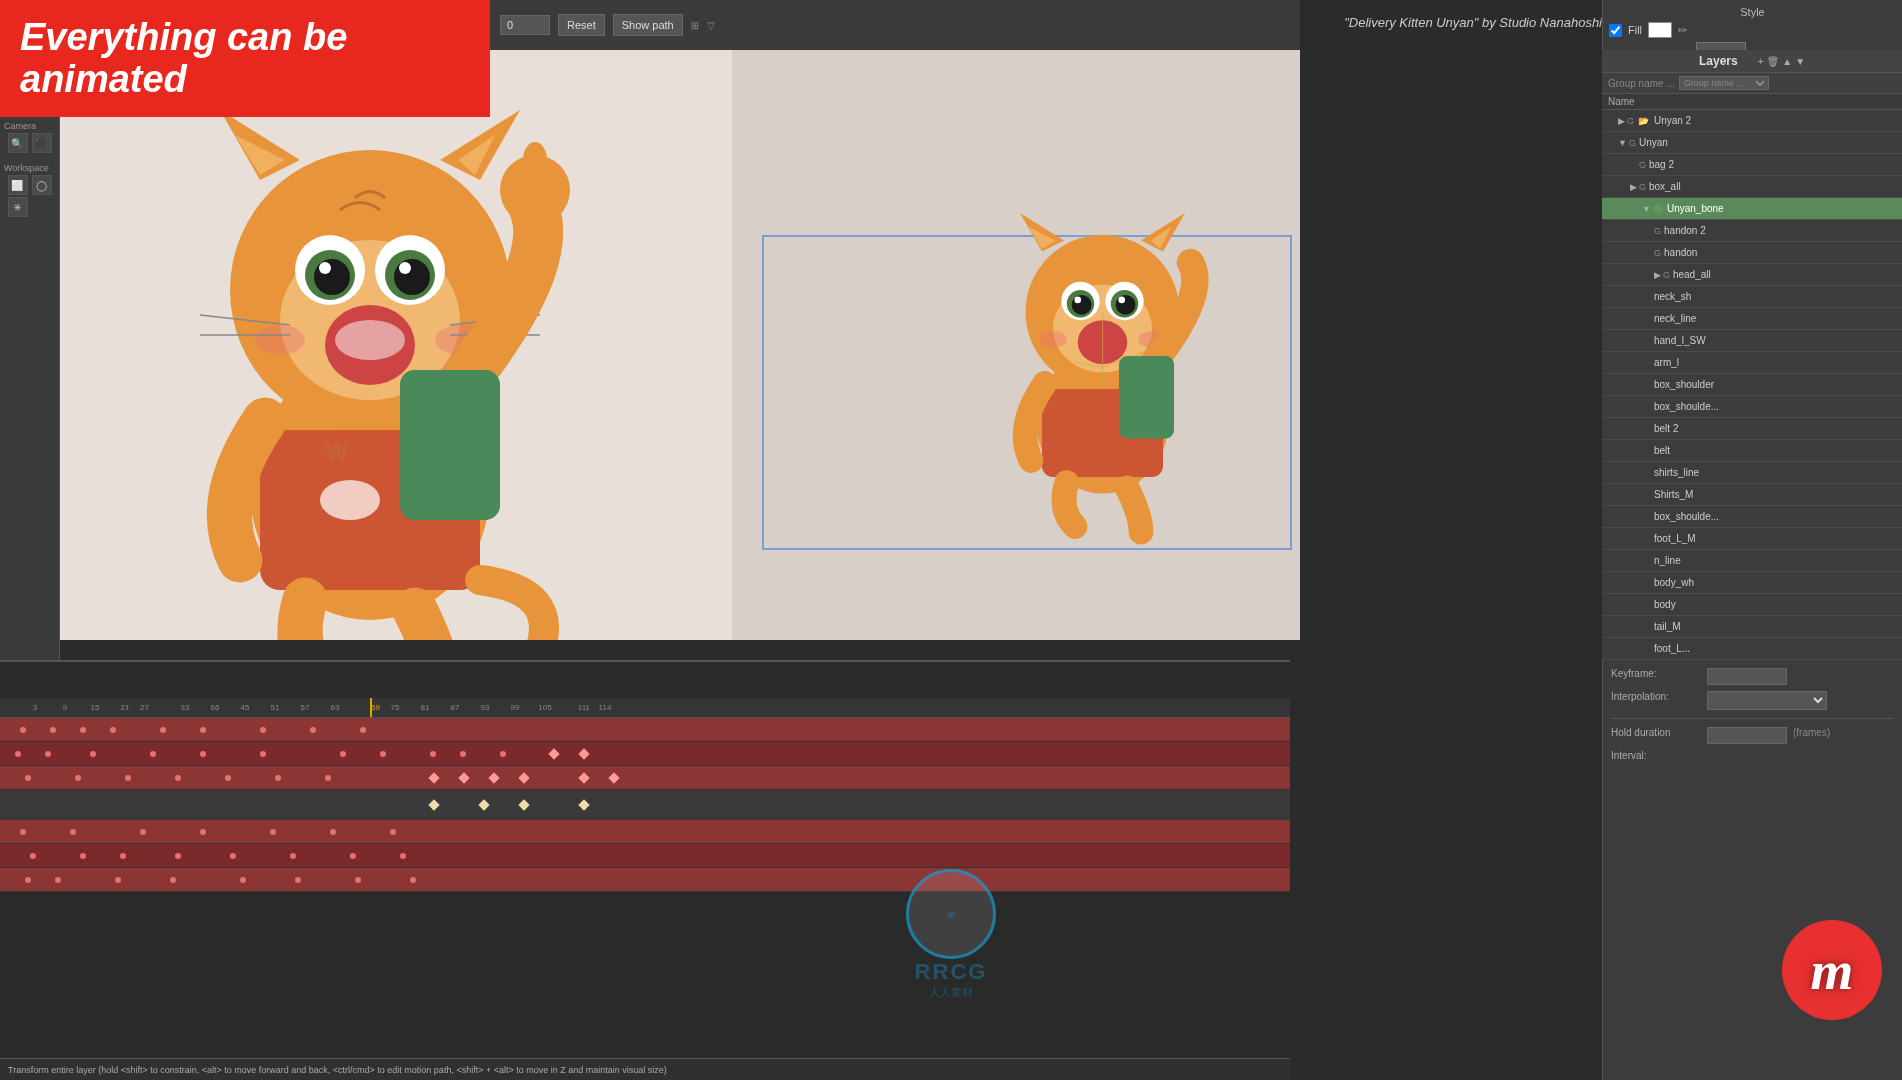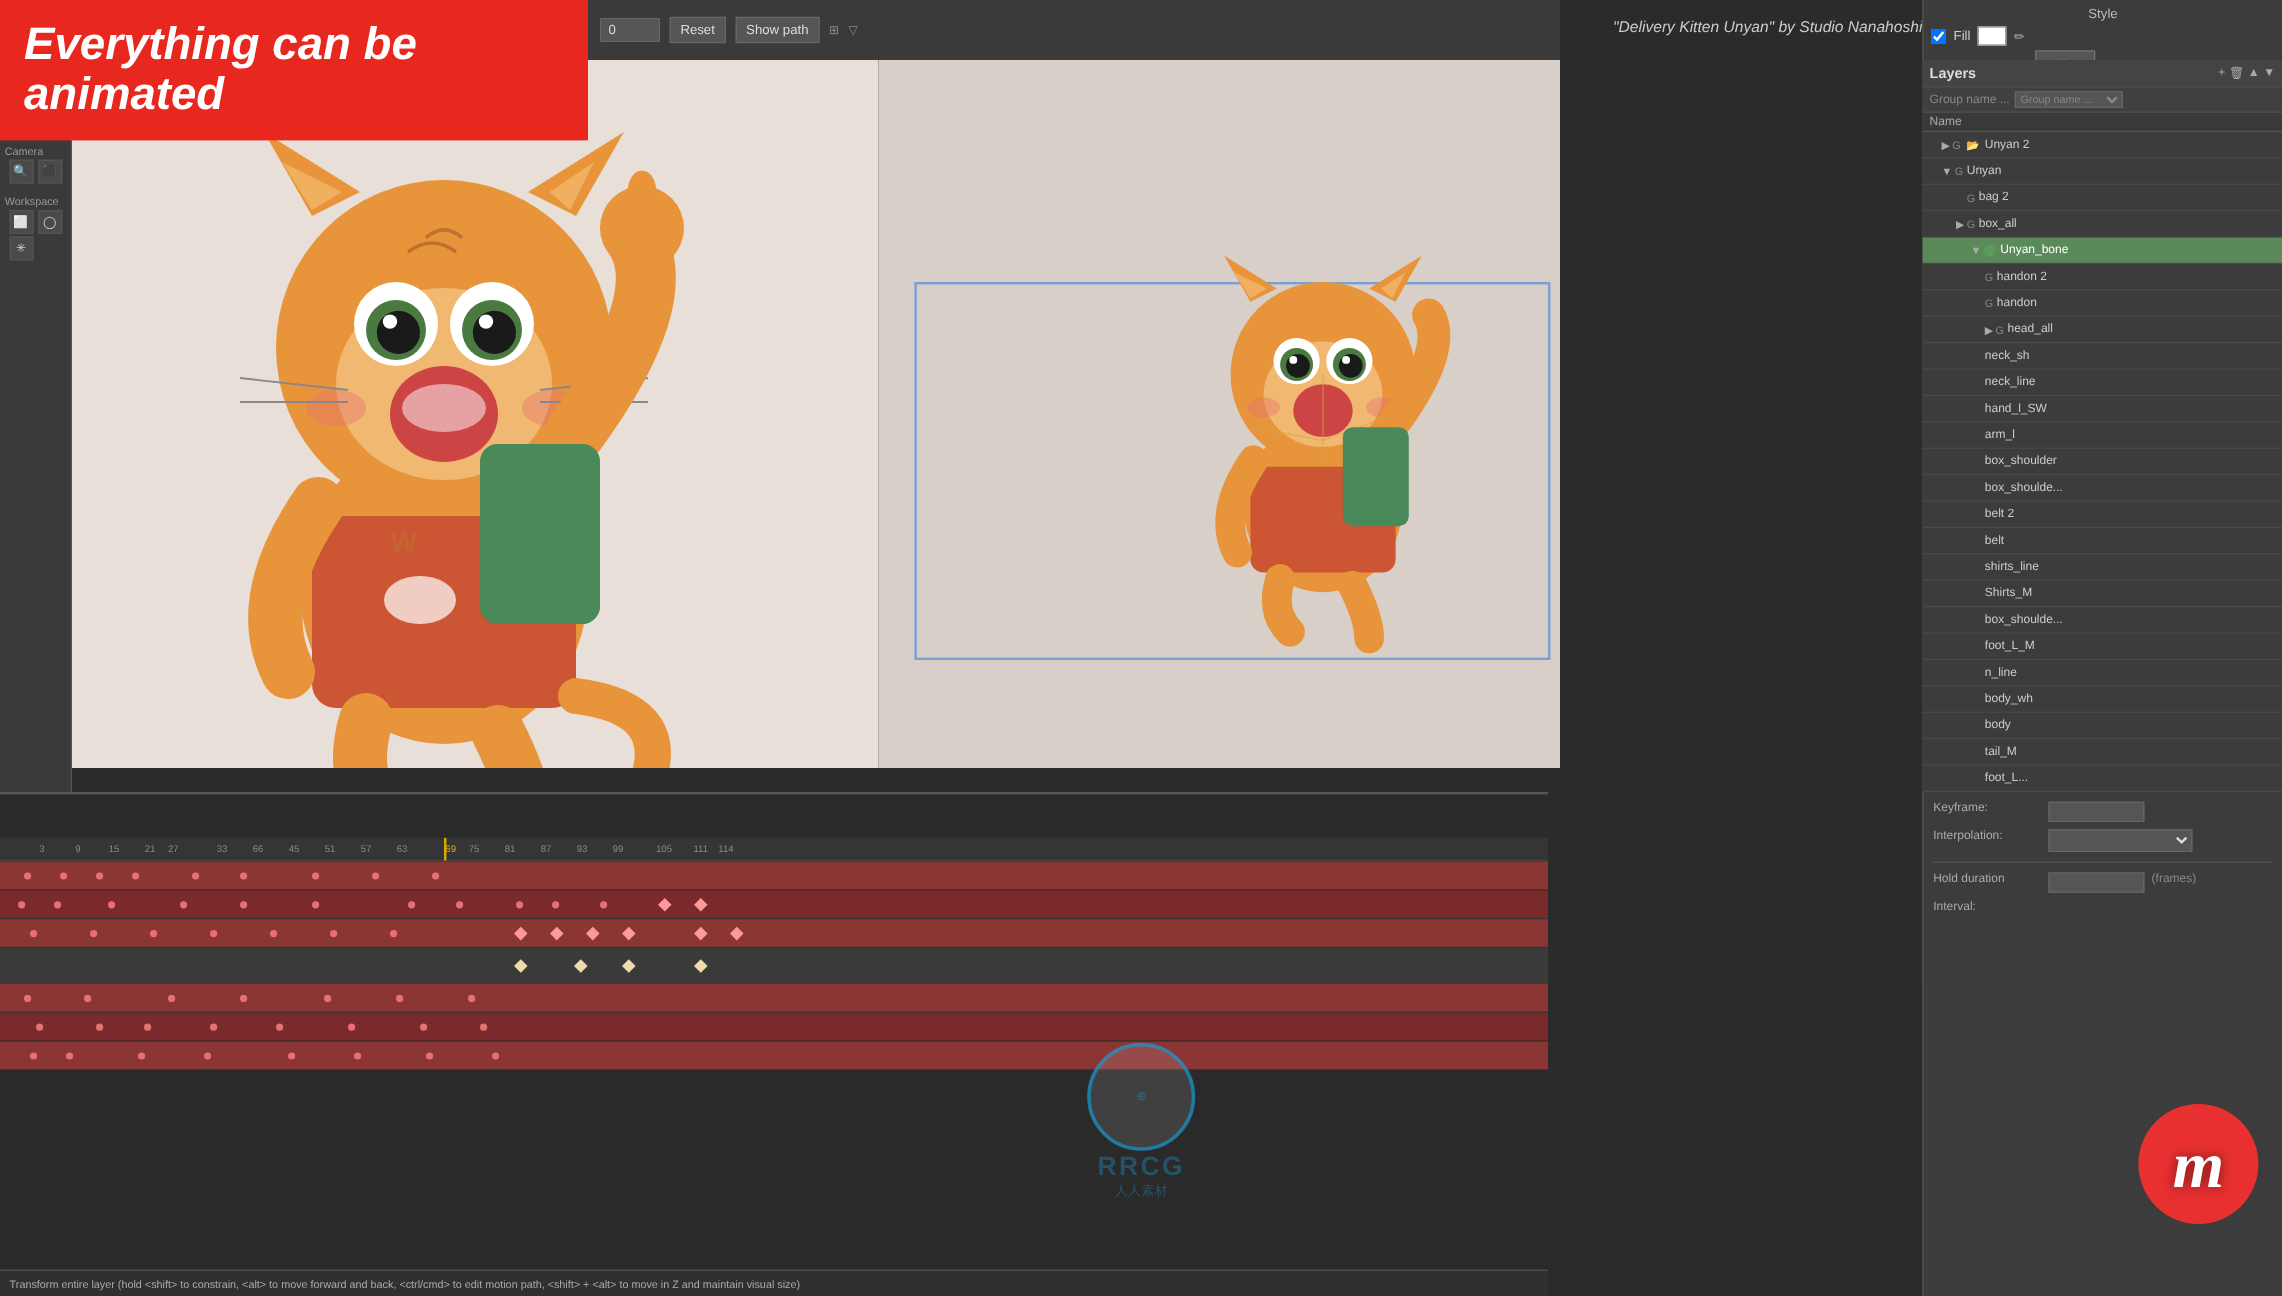--- a/index.html
+++ b/index.html
@@ -114,21 +114,21 @@
 
     
     #layers-panel {
       position: absolute;
       top: 50px; right: 0;
       width: 300px; height: 770px;
       background: #3c3c3c;
     }
 
     .layers-header {
-      display: flex; align-items: center; justify-content: space-between;
+      display: flex; align-items: center; justify-content: center;
       padding: 4px 6px; background: #444; border-bottom: 1px solid #555; gap: 20px;
     }
 
     .layers-title { color: #ddd; font-size: 12px; font-weight: bold; }
 
     .layers-toolbar {
       display: flex; align-items: center; padding: 3px 6px; gap: 4px; background: #404040; border-bottom: 1px solid #555;
     }
 
     .layers-col-header {
@@ -677,21 +677,21 @@
       <div style="font-size:8px;color:#888;width:30px;text-align:center;">45</div>
       <div style="font-size:8px;color:#888;width:30px;text-align:center;">51</div>
       <div style="font-size:8px;color:#888;width:30px;text-align:center;">57</div>
       <div style="font-size:8px;color:#888;width:30px;text-align:center;">63</div>
       <div style="font-size:8px;color:#888;width:30px;text-align:right;color:#ddaa00;">69</div>
       <div style="font-size:8px;color:#888;width:30px;text-align:center;">75</div>
       <div style="font-size:8px;color:#888;width:30px;text-align:center;">81</div>
       <div style="font-size:8px;color:#888;width:30px;text-align:center;">87</div>
       <div style="font-size:8px;color:#888;width:30px;text-align:center;">93</div>
       <div style="font-size:8px;color:#888;width:30px;text-align:center;">99</div>
-      <div style="font-size:8px;color:#888;width:30px;text-align:right;">105</div>
+      <div style="font-size:8px;color:#888;width:30px;text-align:center;">105</div>
       <div style="font-size:8px;color:#888;width:30px;text-align:right;">111</div>
       <div style="font-size:8px;color:#888;width:30px;text-align:center;">114</div>
     </div>
 
     <div style="position:absolute;left:370px;top:0;width:2px;height:400px;background:#ddaa00;z-index:10;"></div>
   </div>
 
   <div id="timeline-tracks" style="position:absolute;top:56px;left:0;width:1290px;height:340px;background:#2a2a2a;overflow-y:auto;">
 
     <div class="track-row">

